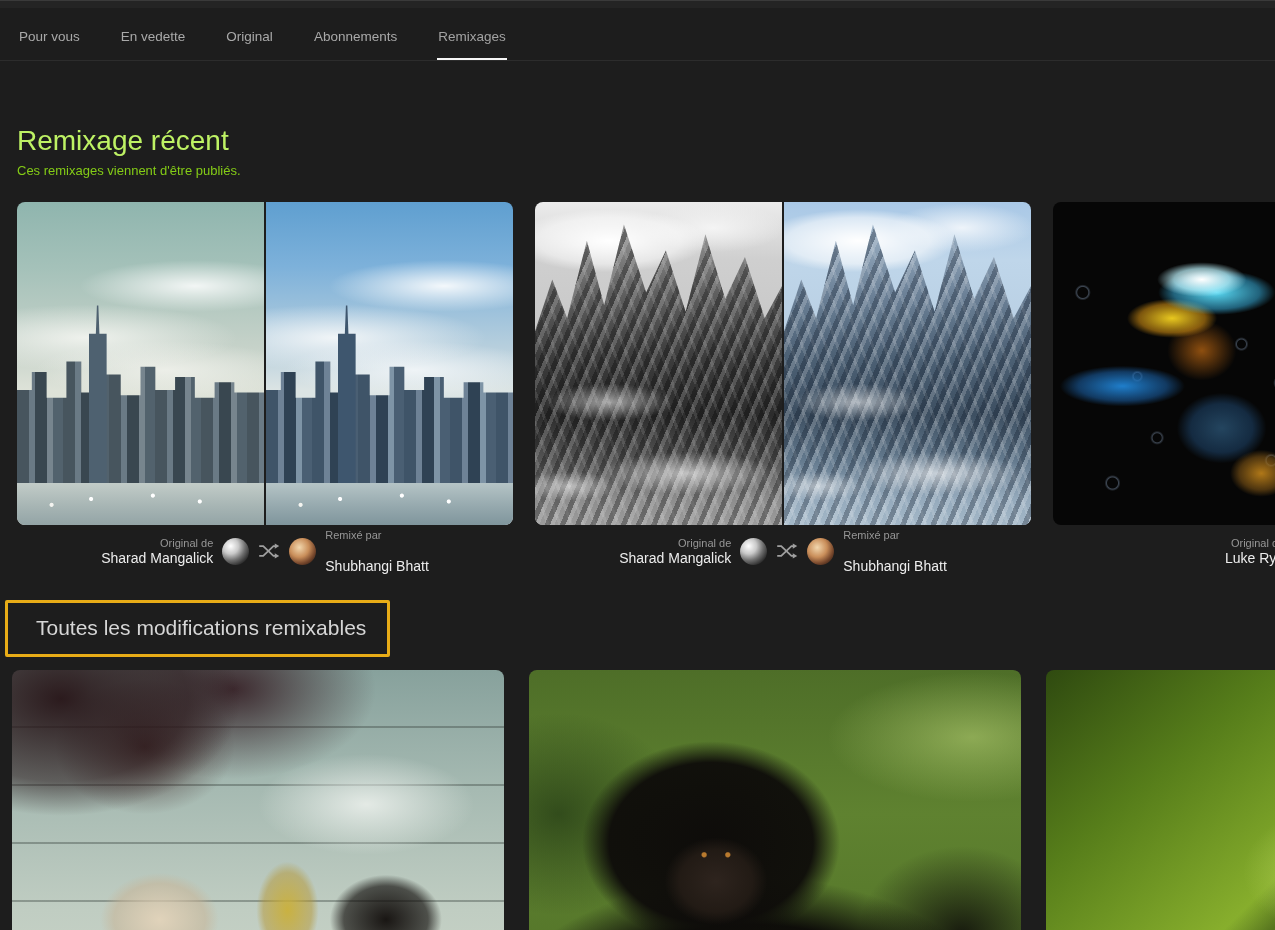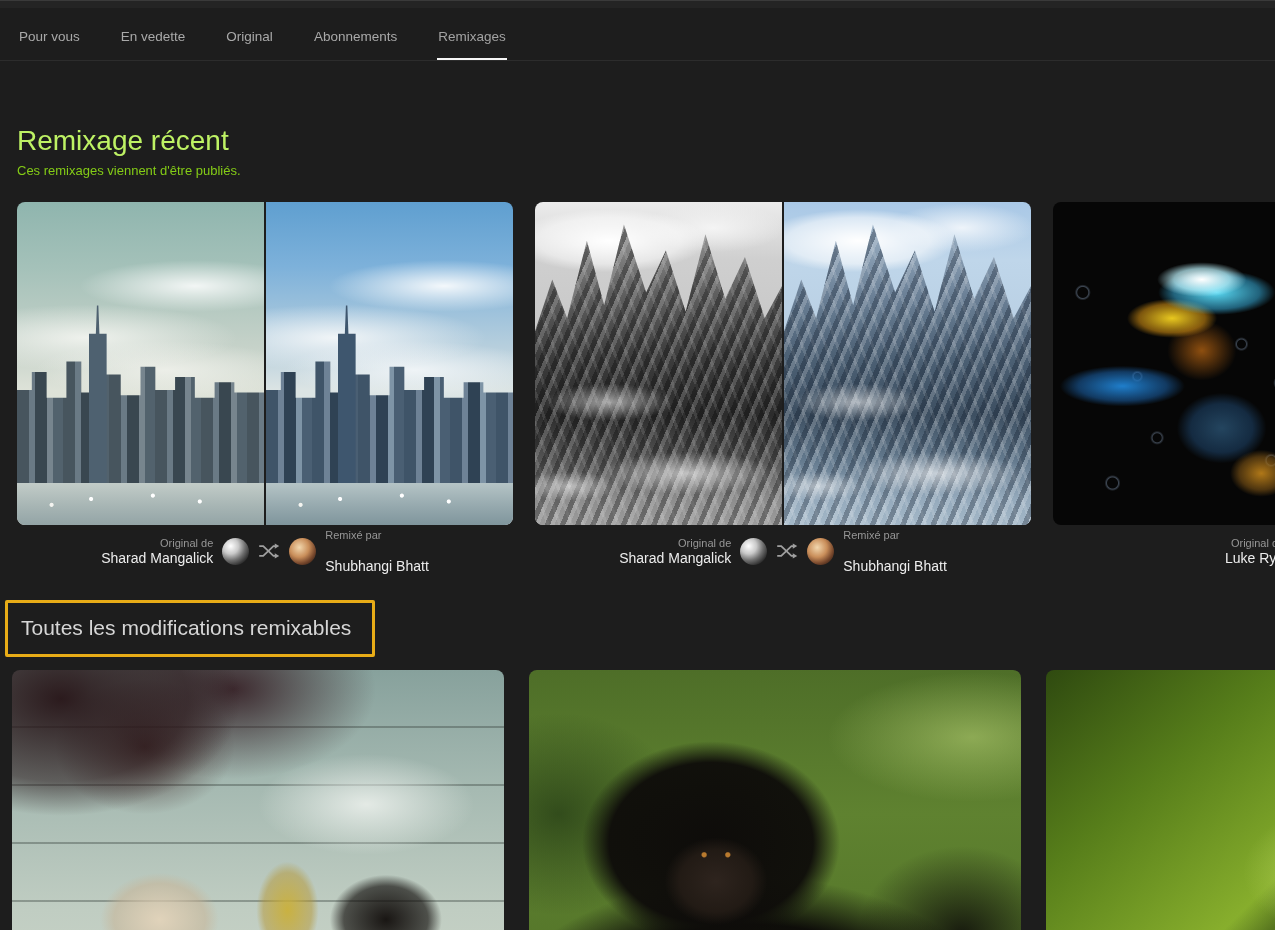--- a/index.html
+++ b/index.html
@@ -31,21 +31,21 @@
   
   .h1{
     margin:62px 0 0 17px;font-size:28px;line-height:36px;color:#bef264;font-weight:400;
   }
   .sub{
     margin:3px 0 0 17px;font-size:13px;line-height:17px;color:#84cc16;
   }
   .highlight-box{
     display:inline-block;margin:34px 0 0 5px;
     border:3.5px solid #e8ac17;border-radius:2px;
-    padding:11px 21px 13px 13px;
+    padding:11px 21px 13px 28px;
   }
   .h2{
     font-size:21px;line-height:27px;color:#d6d6d6;font-weight:400;margin:0;
   }
   
   .row{display:flex;}
   .row1{margin-top:23px;padding-left:17px;gap:22px;}
   .row2{margin-top:13px;padding-left:12px;gap:25px;}
   .card{flex:0 0 auto;width:496px;}
   .photo-card{flex:0 0 auto;width:492px;height:480px;border-radius:8px;overflow:hidden;}

